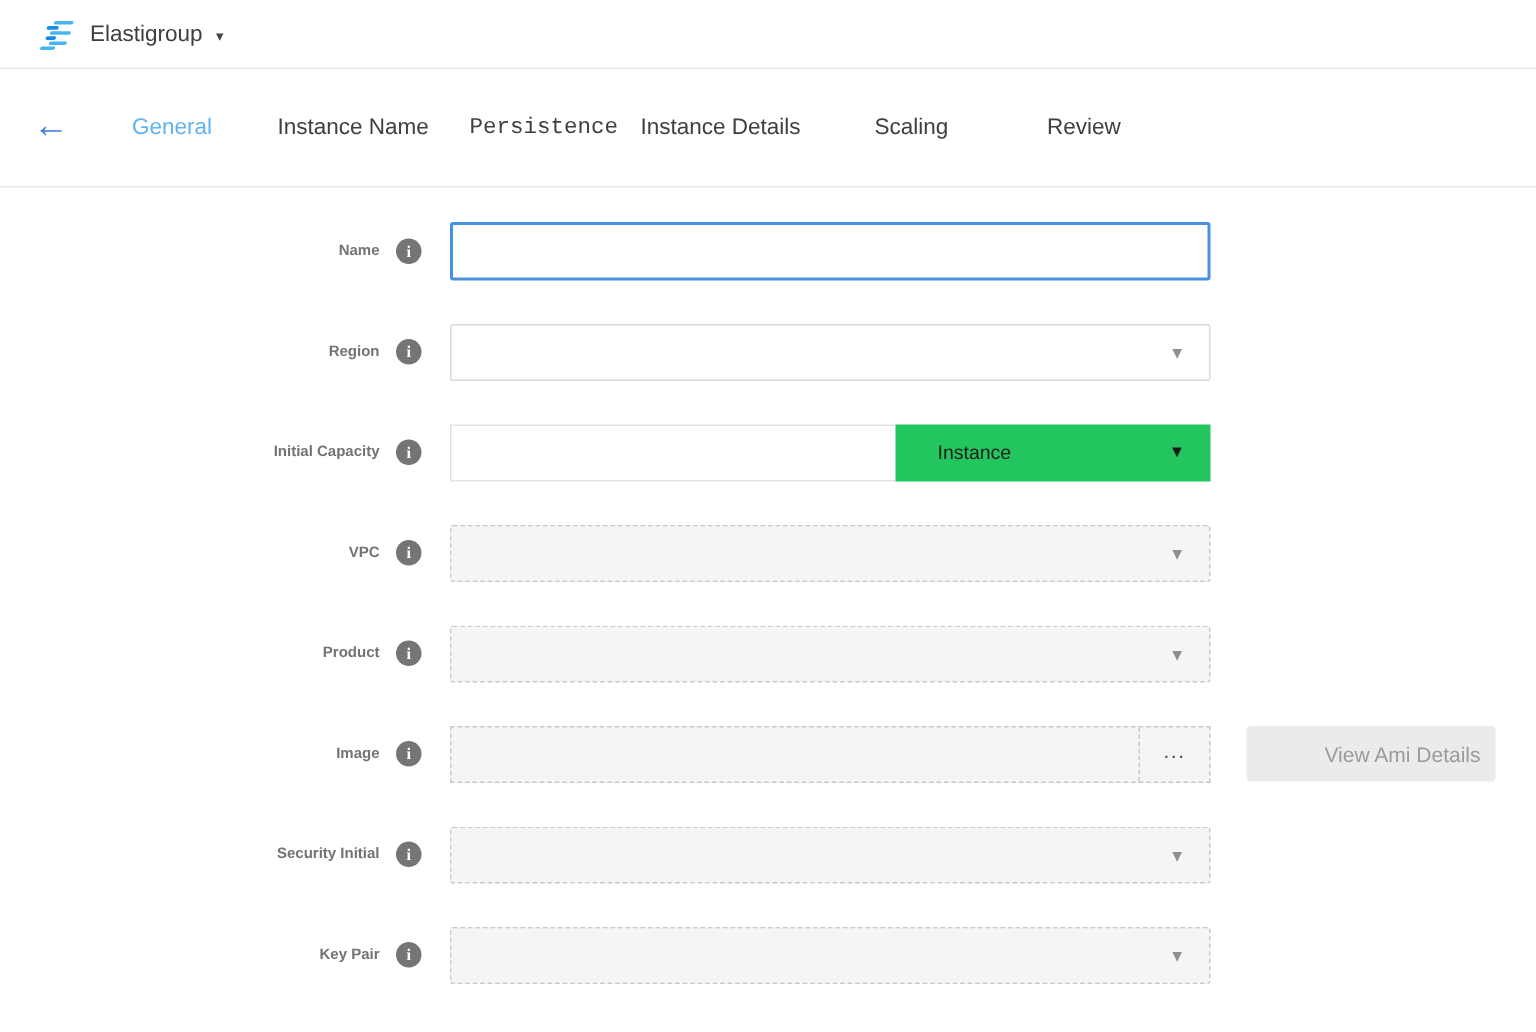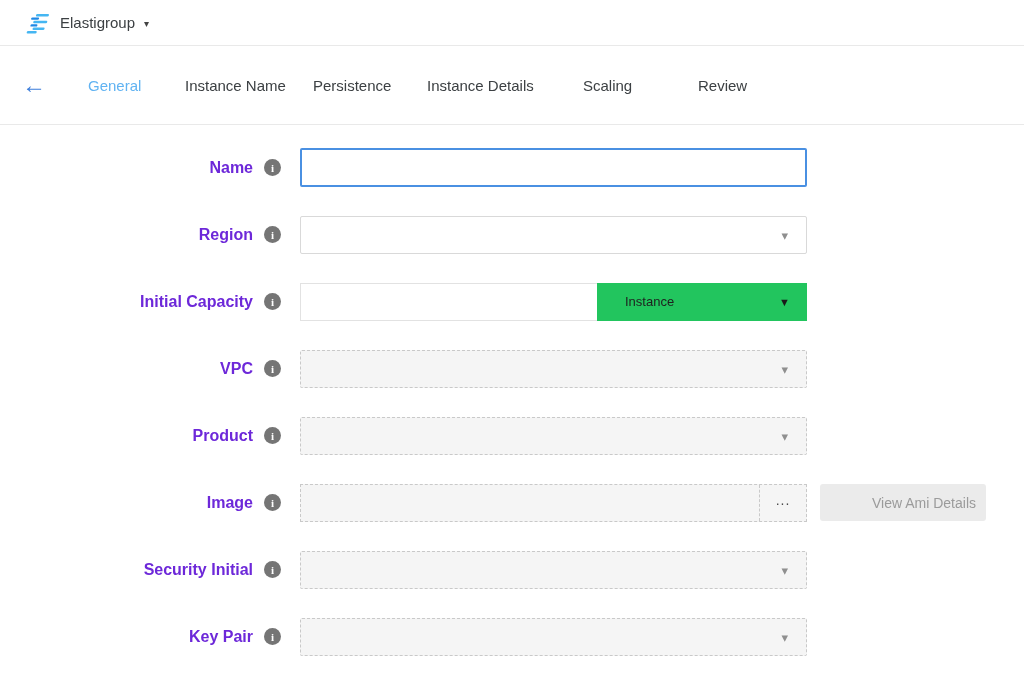--- a/index.html
+++ b/index.html
@@ -36,34 +36,34 @@
     color: #3d7edb; font-size: 24px; line-height: 1;
     cursor: pointer; font-weight: bold;
   }
   .tab {
     position: absolute; top: 50%; transform: translateY(-50%);
     font-size: 15px; color: #3c4043; cursor: pointer; white-space: nowrap;
   }
   .tab.active { color: #61b3f2; }
   .tab-1 { left: 88px; }
   .tab-2 { left: 185px; }
-  .tab-3 { left: 313px; }
+  .tab-3 { left: 313px; font-family: Liberation Mono, monospace; }
   .tab-4 { left: 427px; }
   .tab-5 { left: 583px; }
   .tab-6 { left: 698px; }
 
   
   .form { padding-top: 23px; }
   .row { display: flex; align-items: center; height: 39px; margin-bottom: 28px; }
   .label-wrap {
     width: 281px; flex: none;
     display: flex; align-items: center; justify-content: flex-end;
     gap: 11px;
   }
-  .field-label { font-size: 16px; font-weight: bold; color: #6d28d9; white-space: nowrap; text-align: center; }
+  .field-label { font-size: 10px; font-weight: bold; color: #737373; white-space: nowrap; text-align: center; }
   .info-icon {
     width: 17px; height: 17px; border-radius: 50%;
     background: #757575; color: #ffffff;
     font-size: 11px; font-weight: bold;
     display: flex; align-items: center; justify-content: center;
     flex: none; cursor: pointer;
     font-family: "Liberation Serif", serif;
   }
   .control { margin-left: 19px; display: flex; align-items: center; }
 
@@ -114,21 +114,21 @@
   .image-main { flex: 1; }
   .browse-btn {
     width: 47px;
     border-left: 1px dashed #c9c9c9;
     display: flex; align-items: center; justify-content: center;
     color: #4a4a4a; font-size: 14px; letter-spacing: 1px;
     cursor: pointer; padding-bottom: 6px;
   }
 
   .side-button {
-    margin-left: 13px;
+    margin-left: 24px;
     width: 166px; height: 37px;
     background: #ebebeb; color: #9b9b9b;
     border: none; border-radius: 3px;
     font-family: "Liberation Sans", sans-serif; font-size: 14px; padding-left: 48px;
   }
 </style>
 </head>
 <body>
 
 <div class="topbar">

